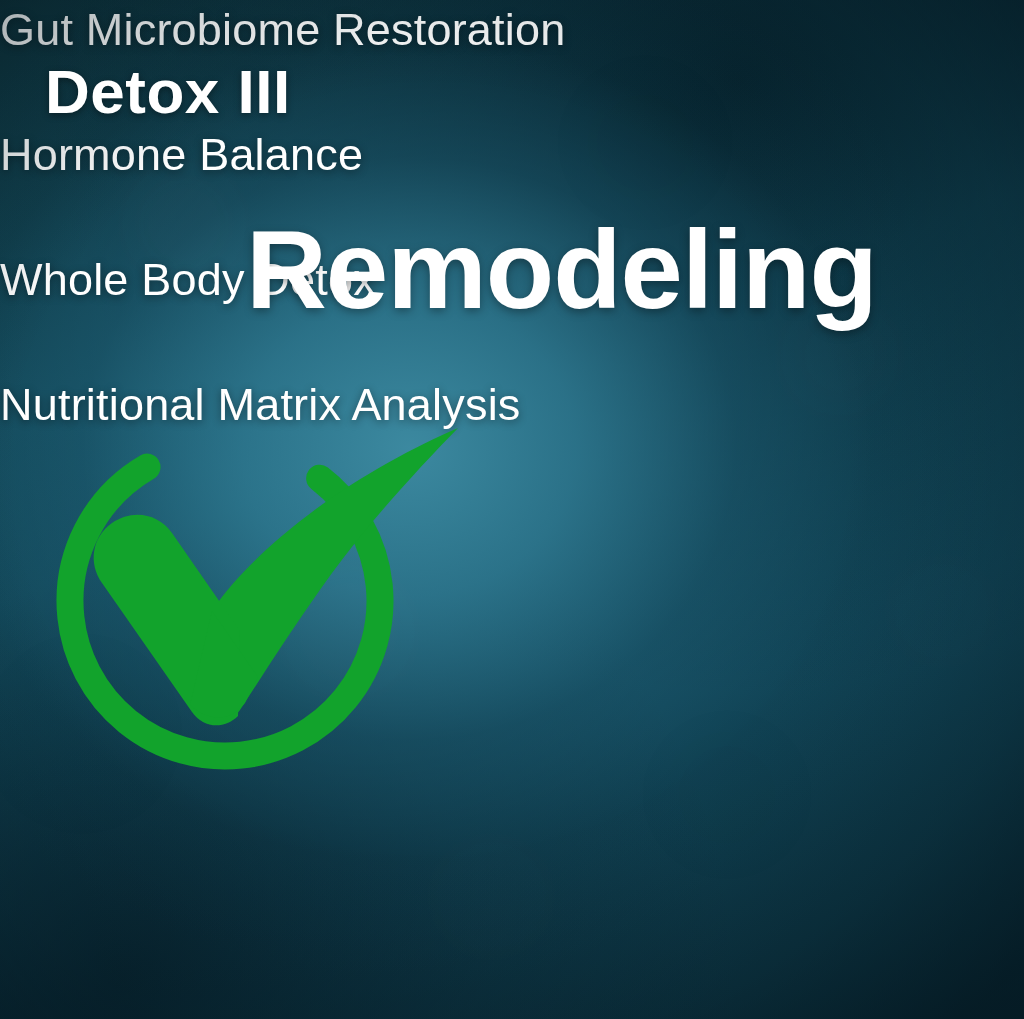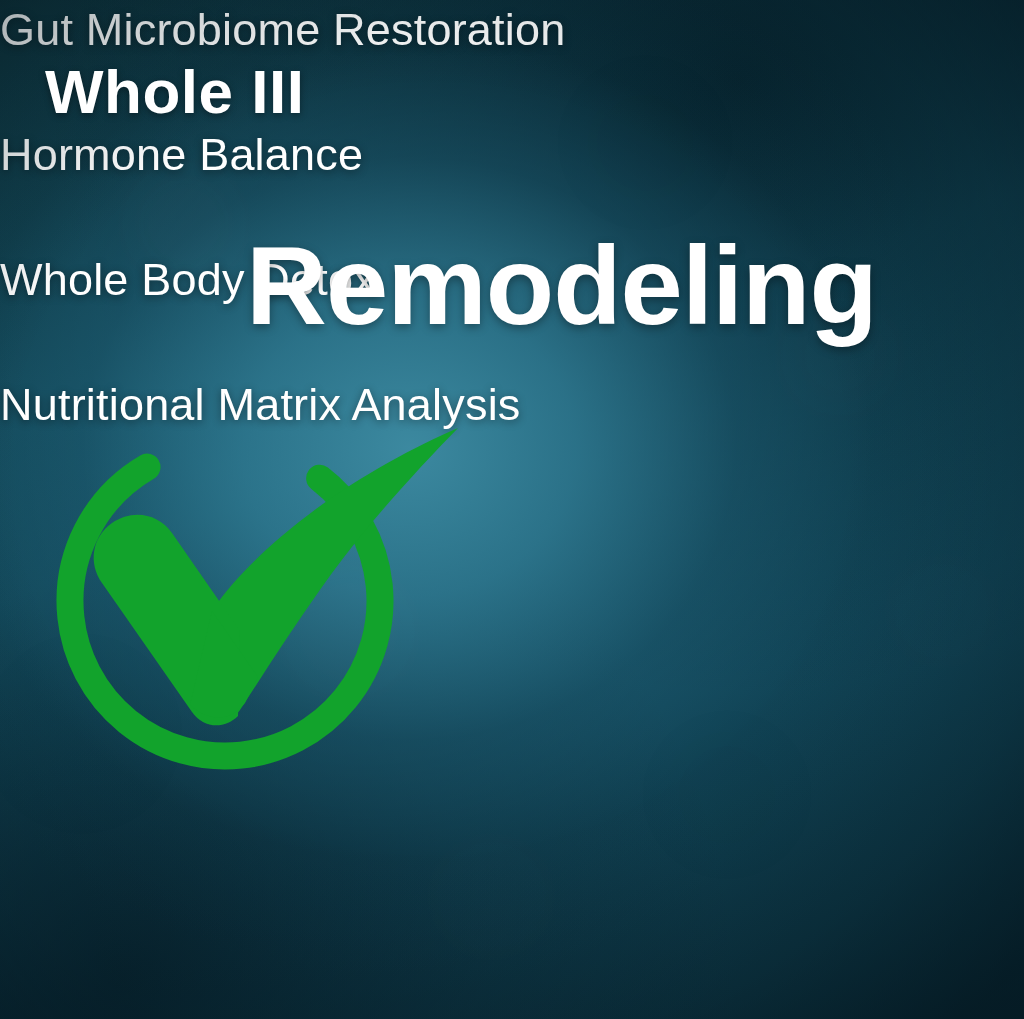--- a/index.html
+++ b/index.html
@@ -69,21 +69,21 @@
     font-size: 62px;
     font-weight: bold;
     color: #ffffff;
     letter-spacing: 0.5px;
     text-shadow: 0 2px 7px rgba(0,0,0,0.40);
     white-space: nowrap;
   }
 
   #main-title {
     left: 246px;
-    top: 221px;
+    top: 205px;
     font-size: 112px;
     font-weight: bold;
     color: #ffffff;
     letter-spacing: -1px;
     text-shadow: 0 3px 10px rgba(0,0,0,0.35);
     white-space: nowrap;
   }
 
   #check-mark-icon {
     left: 40px;
@@ -111,21 +111,21 @@
     letter-spacing: 0.2px;
     white-space: nowrap;
     text-shadow: 0 2px 9px rgba(0,0,0,0.45);
   }
 </style>
 </head>
 <body>
 
 <div id="slide">
 
-  <div class="layer" id="phase-label">Whole III</div>
+  <div class="layer" id="phase-label">Detox III</div>
 
   <div class="layer" id="main-title">Remodeling</div>
 
   <div class="layer" id="check-mark-icon">
     <svg viewBox="0 0 440 390" width="440" height="390" aria-hidden="true">
 
       <path d="M 352 118
                A 168 168 0 1 0 372 198
                A 168 168 0 0 0 352 118 Z" fill="none" stroke="#12A32C" stroke-width="27" stroke-linecap="round" transform="rotate(12 185 195)" opacity="0"></path>
       <circle cx="185" cy="196" r="155" fill="none" stroke="#12A32C" stroke-width="27" stroke-linecap="round" stroke-dasharray="790 184" stroke-dashoffset="-118" transform="rotate(-96 185 196)"></circle>

